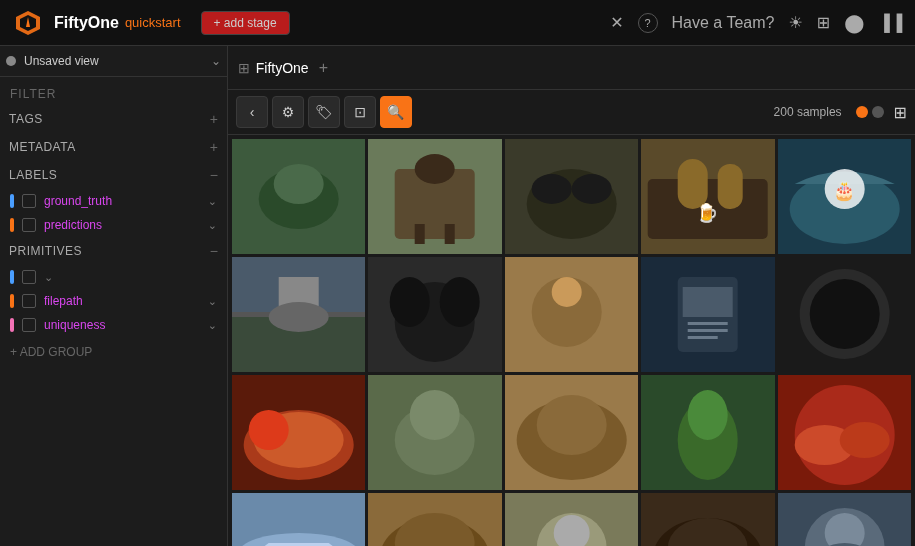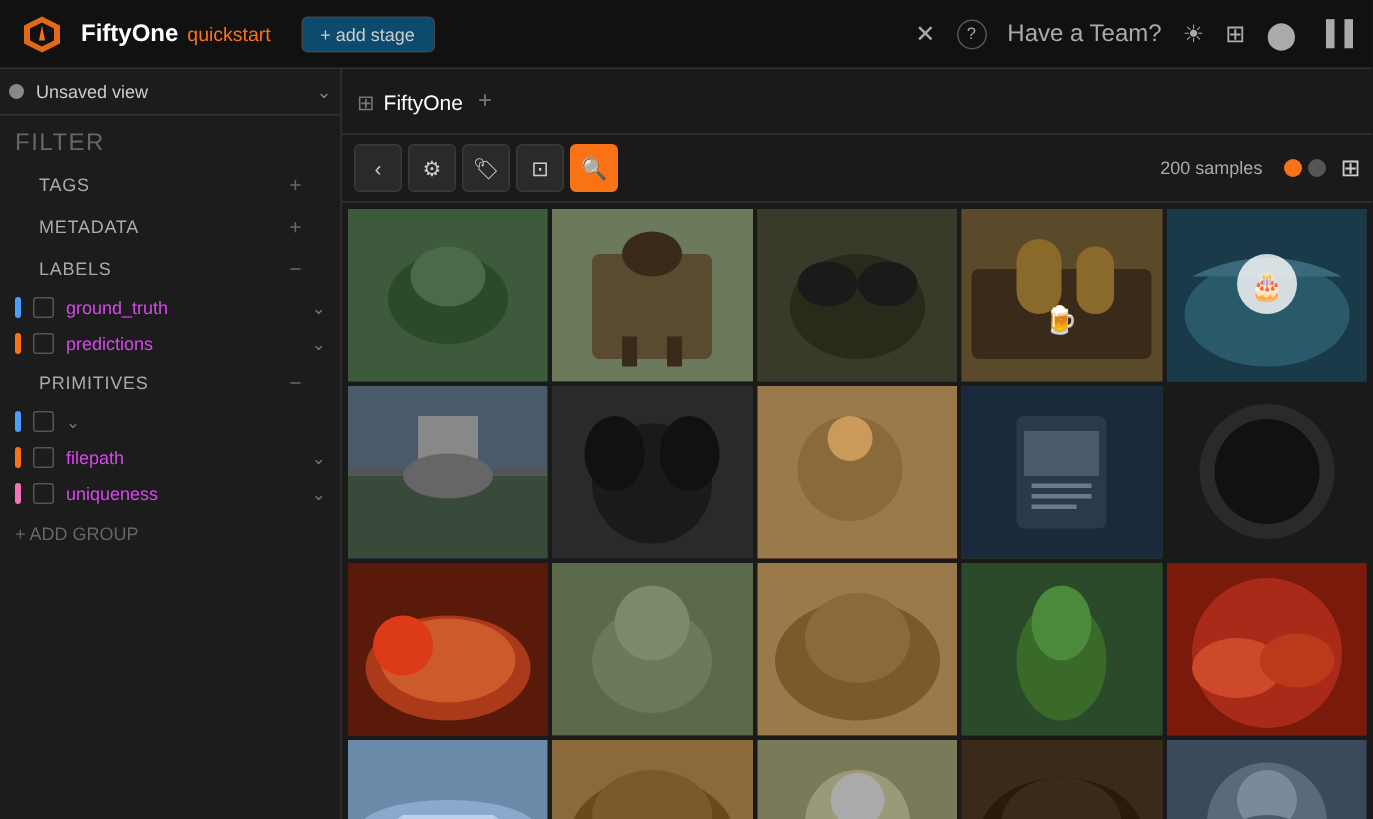--- a/index.html
+++ b/index.html
@@ -35,21 +35,21 @@
       font-weight: bold;
       color: #fff;
       margin-right: 6px;
     }
     .app-subtitle {
       font-size: 13px;
       color: #f97316;
       margin-right: 20px;
     }
     .add-stage-btn {
-      background: #0c4a6e;
+      background: #b91c1c;
       border: 1px solid #444;
       color: #ccc;
       padding: 4px 12px;
       border-radius: 4px;
       font-size: 12px;
       cursor: pointer;
       display: flex;
       align-items: flex-end;
       gap: 4px;
     }
@@ -103,30 +103,30 @@
     .view-label {
       font-size: 12px;
       color: #ccc;
       flex: 1;
     }
     .view-chevron {
       color: #888;
       font-size: 12px;
     }
     .section-label {
-      font-size: 16px;
+      font-size: 12px;
       color: #666;
       padding: 10px 10px 4px;
       letter-spacing: 1px;
       text-transform: uppercase;
     }
     .section-row {
       display: flex;
       align-items: center;
-      padding: 6px 26px;
+      padding: 6px 9px;
       cursor: pointer;
     }
     .section-row-label {
       font-size: 12px;
       color: #aaa;
       flex: 1;
       letter-spacing: 0.5px;
     }
     .section-icon {
       color: #666;

